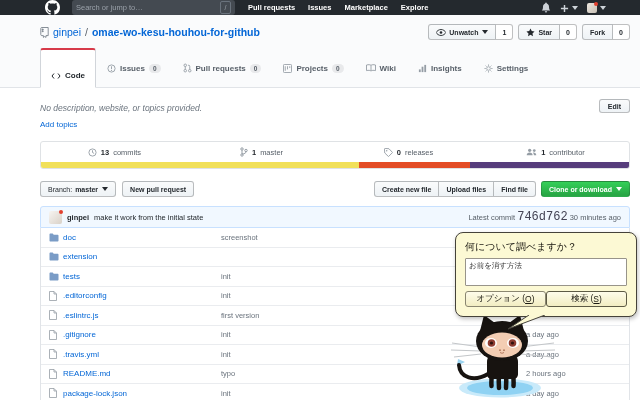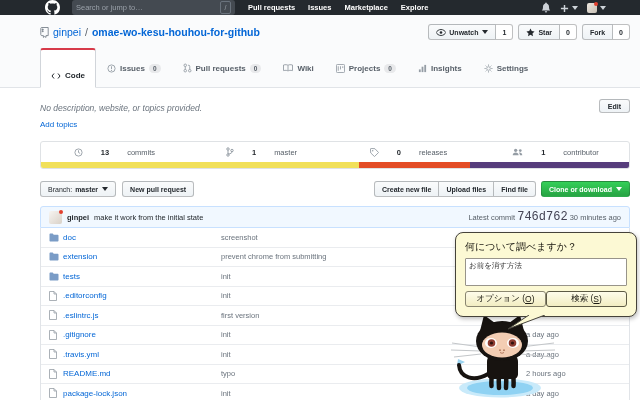--- a/index.html
+++ b/index.html
@@ -61,21 +61,21 @@
   
   .main{padding:11px 10px 0 40px}
   .descrow{display:flex;align-items:flex-start}
   .desc{font-style:italic;font-size:8.5px;color:#6a737d;flex:1;padding-top:4px}
   .editbtn{height:14px;padding:0 8px;font-size:7px}
   .addtopics{display:inline-block;margin-top:5px;font-size:8px;color:#0366d6}
 
   .statsbox{margin-top:10px;border:1px solid #dfe2e5;border-radius:3px}
   .stats{display:flex;list-style:none;margin:0;padding:0}
   .stats li{flex:1;display:flex;justify-content:center}
-  .stats a{display:flex;align-items:center;gap:18px;padding:5px 0;font-size:7.5px;color:#586069}
+  .stats a{display:flex;align-items:center;gap:4px;padding:5px 0;font-size:7.5px;color:#586069}
   .stats .ic{display:flex;color:#959da5}
   .stats .num{font-weight:bold;color:#24292e}
   .langbar{display:flex;height:6px;border-radius:0 0 2px 2px;overflow:hidden}
 
   .actrow{margin-top:12px;display:flex;align-items:center;gap:6px}
   .ract{margin-left:auto;display:flex;align-items:center;gap:5px}
   .bgroup{display:inline-flex}
   .bgroup .btn{border-radius:0;border-left-width:0}
   .bgroup .btn:first-child{border-radius:3px 0 0 3px;border-left-width:1px}
   .bgroup .btn:last-child{border-radius:0 3px 3px 0}
@@ -241,35 +241,35 @@
             <circle cx="2.5" cy="8.5" r="1.4"></circle>
             <circle cx="7.5" cy="8.5" r="1.4"></circle>
             <path d="M2.5 4v3M5.5 2.5h1a1 1 0 0 1 1 1V7"></path>
           </svg>
         </span>
         <span>Pull requests</span>
         <span class="count">0</span>
       </a>
       <a class="tab">
         <span class="tic">
-          <svg width="10" height="8" viewBox="0 0 10 8" fill="none" stroke="currentColor" stroke-width=".9">
-            <path d="M5 1.3C4 .6 2.6.5.5 1v5.6c2.1-.5 3.5-.3 4.5.4 1-.7 2.4-.9 4.5-.4V1C7.4.5 6 .6 5 1.3zM5 1.3v5.6"></path>
-          </svg>
-        </span>
-        <span>Wiki</span>
-      </a>
-      <a class="tab">
-        <span class="tic">
           <svg width="9" height="9" viewBox="0 0 10 10" fill="none" stroke="currentColor">
             <rect x=".5" y=".5" width="9" height="9" rx="1"></rect>
             <path d="M2.5 2.5v5M5 2.5v3.5M7.5 2.5v2"></path>
           </svg>
         </span>
         <span>Projects</span>
         <span class="count">0</span>
+      </a>
+      <a class="tab">
+        <span class="tic">
+          <svg width="10" height="8" viewBox="0 0 10 8" fill="none" stroke="currentColor" stroke-width=".9">
+            <path d="M5 1.3C4 .6 2.6.5.5 1v5.6c2.1-.5 3.5-.3 4.5.4 1-.7 2.4-.9 4.5-.4V1C7.4.5 6 .6 5 1.3zM5 1.3v5.6"></path>
+          </svg>
+        </span>
+        <span>Wiki</span>
       </a>
       <a class="tab">
         <span class="tic">
           <svg width="9" height="9" viewBox="0 0 10 10" fill="currentColor">
             <rect x="1" y="6" width="2" height="3"></rect>
             <rect x="4" y="3" width="2" height="6"></rect>
             <rect x="7" y="1" width="2" height="8"></rect>
           </svg>
         </span>
         <span>Insights</span>
@@ -407,21 +407,20 @@
         <a class="fmsg">screenshot</a>
         <span class="fage">2 hours ago</span>
       </div>
       <div class="frow">
         <span class="fic">
           <svg width="10" height="9" viewBox="0 0 10 9" fill="#7a9cc6">
             <path d="M.5 1.5c0-.6.4-1 1-1h2.2l1 1.3h3.8c.6 0 1 .4 1 1v4.7c0 .6-.4 1-1 1h-7c-.6 0-1-.4-1-1z"></path>
           </svg>
         </span>
         <a class="fname">extension</a>
-        <a class="fmsg">prevent chrome from submitting</a>
         <span class="fage"></span>
       </div>
       <div class="frow">
         <span class="fic">
           <svg width="10" height="9" viewBox="0 0 10 9" fill="#7a9cc6">
             <path d="M.5 1.5c0-.6.4-1 1-1h2.2l1 1.3h3.8c.6 0 1 .4 1 1v4.7c0 .6-.4 1-1 1h-7c-.6 0-1-.4-1-1z"></path>
           </svg>
         </span>
         <a class="fname">tests</a>
         <a class="fmsg">init</a>

